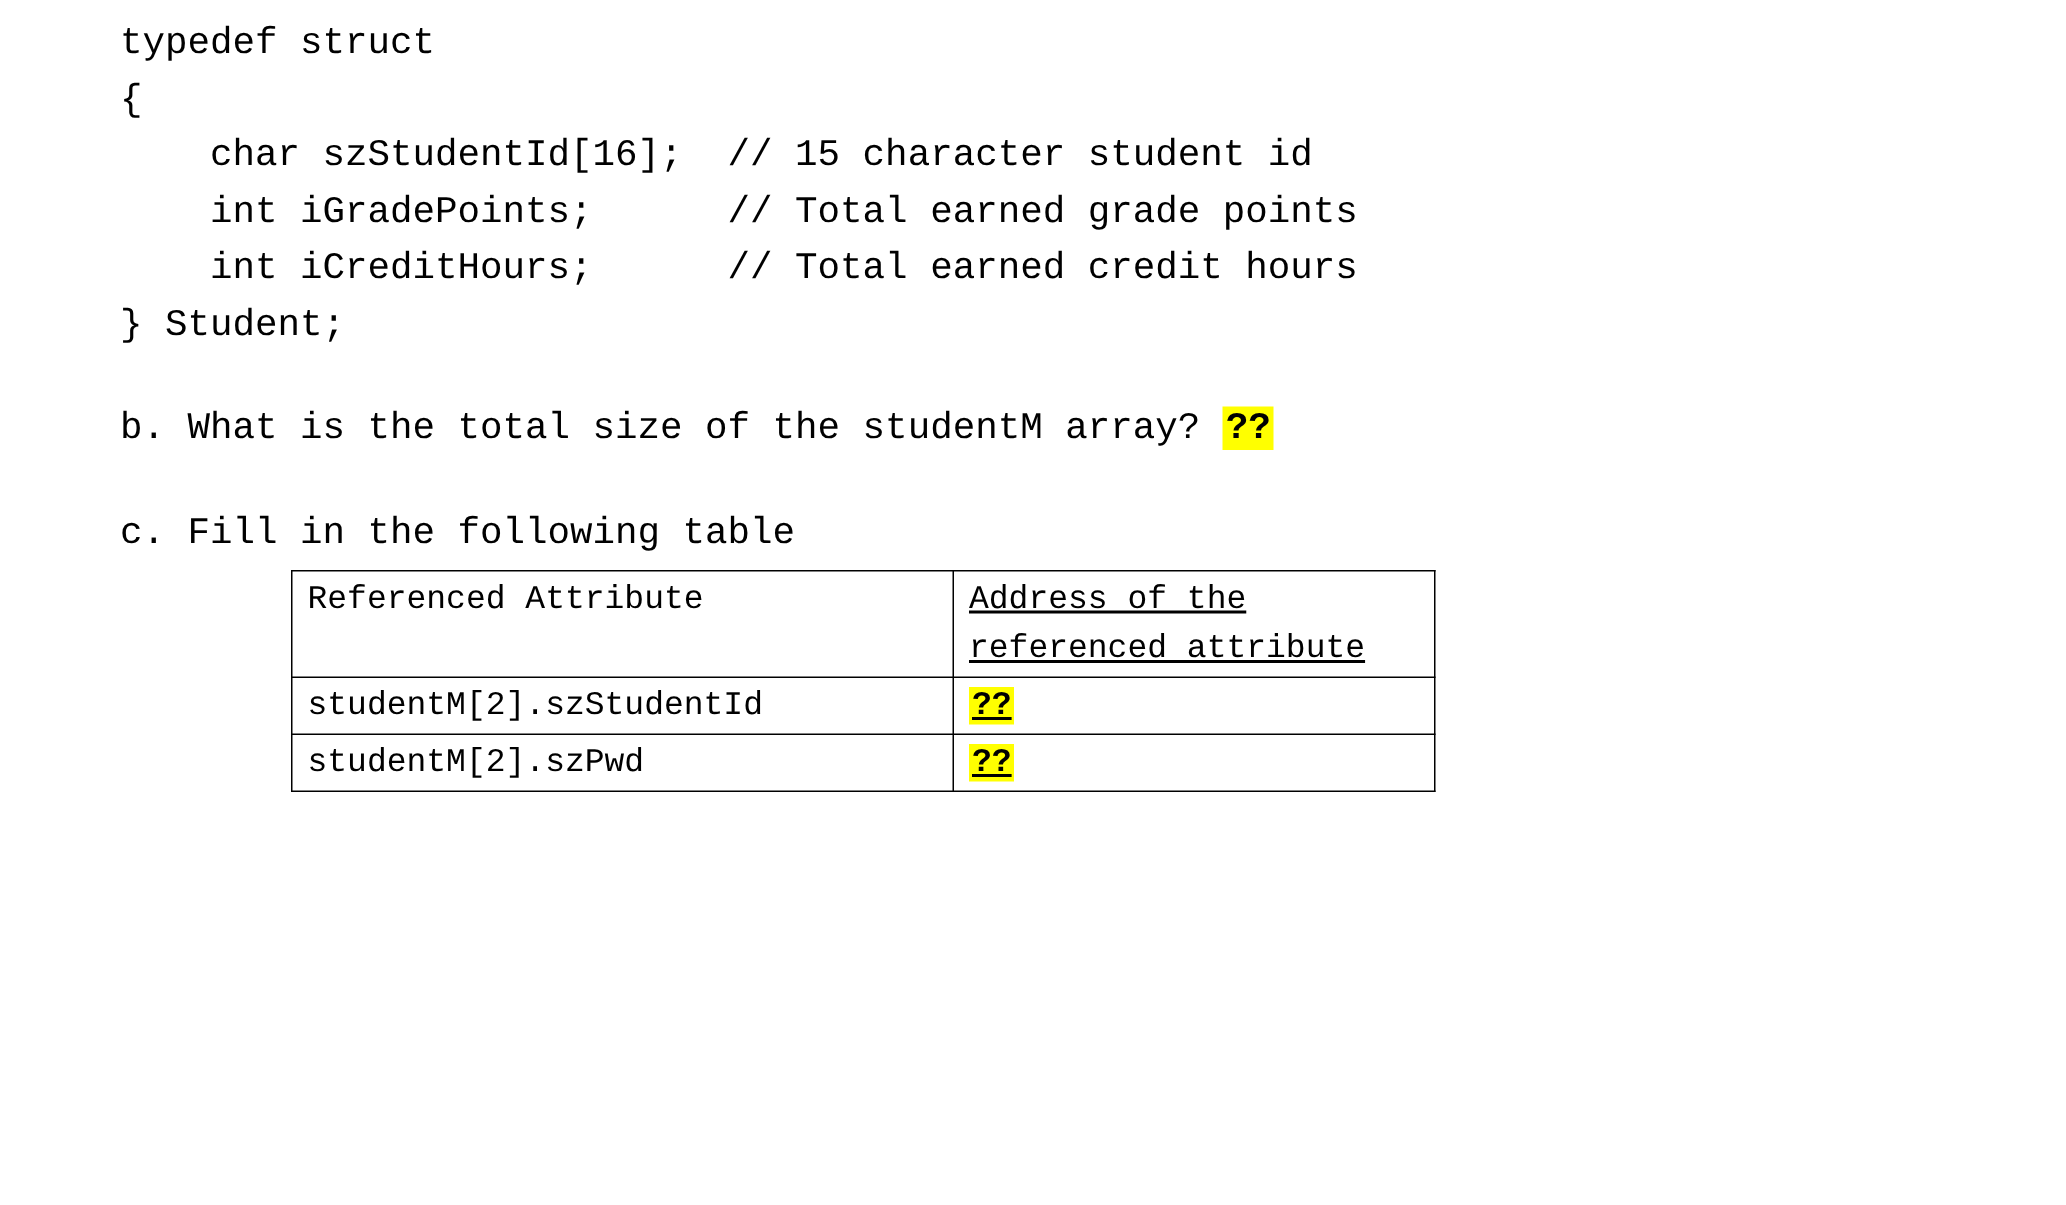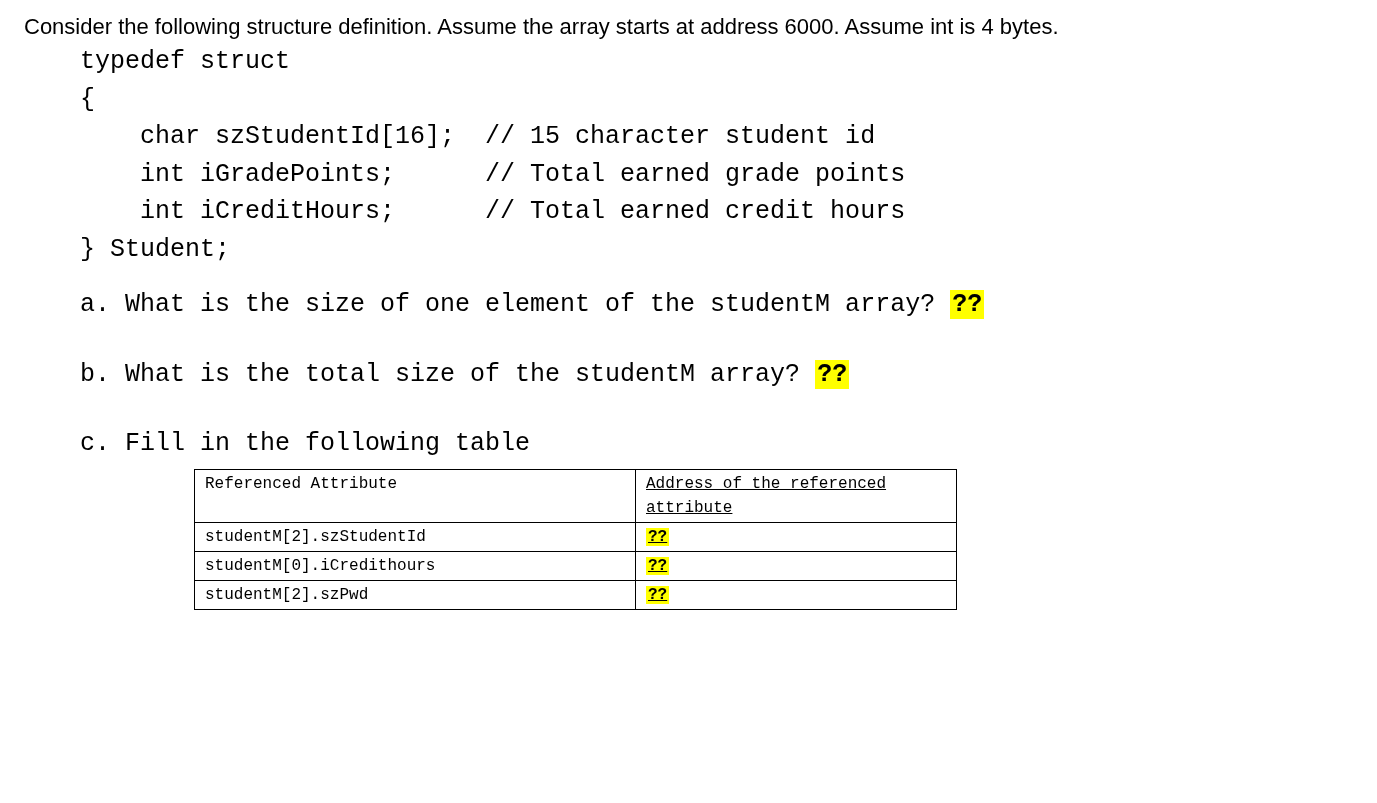--- a/index.html
+++ b/index.html
@@ -40,53 +40,49 @@
   }
   .q-line .mono {
     white-space: normal;
   }
   
   table.attr-table {
     border-collapse: collapse;
     margin-top: 6px;
     margin-left: 114px;
     font-family: "Consolas", "Menlo", "Courier New", monospace;
-    font-size: 16px;
+    font-size: 22px;
   }
   table.attr-table td, table.attr-table th {
     border: 1.5px solid #000000;
     padding: 2px 10px 2px 10px;
     text-align: left;
     vertical-align: top;
     font-weight: normal;
   }
   table.attr-table .col-ref { width: 420px; }
   table.attr-table .col-addr { width: 300px; text-decoration: underline; }
 </style>
 </head>
 <body>
 
 <div class="page">
 
-  <div>Consider the following structure definition.  Assume the array starts at address 6000.  Assume int is 4 bytes.</div>
 
   <div class="indent-block">
     <div class="mono">typedef struct</div>
     <div class="mono">{</div>
     <div class="mono">    char szStudentId[16];  // 15 character student id</div>
     <div class="mono">    int iGradePoints;      // Total earned grade points</div>
     <div class="mono">    int iCreditHours;      // Total earned credit hours</div>
     <div class="mono">} Student;</div>
   </div>
 
   <div class="indent-block">
 
-    <span class="q-line">
-      <span class="mono">a. What is the size of one element of the studentM array? </span><span class="highlight mono">??</span>
-    </span>
 
     <div class="small-spacer"></div>
 
     <span class="q-line">
       <span class="mono">b. What is the total size of the studentM array? </span><span class="highlight mono">??</span>
     </span>
 
     <div class="small-spacer"></div>
 
     <span class="q-line">
@@ -97,24 +93,20 @@
       <tbody>
           <tr>
         <th class="col-ref">Referenced Attribute</th>
         <th class="col-addr">Address of the referenced attribute</th>
       </tr>
       <tr>
         <td class="col-ref">studentM[2].szStudentId</td>
         <td class="col-addr"><span class="highlight">??</span></td>
       </tr>
       <tr>
-        <td class="col-ref">studentM[0].iCredithours</td>
-        <td class="col-addr"><span class="highlight">??</span></td>
-      </tr>
-      <tr>
         <td class="col-ref">studentM[2].szPwd</td>
         <td class="col-addr"><span class="highlight">??</span></td>
       </tr>
     </tbody>
       </table>
 
   </div>
 
 </div>
 

